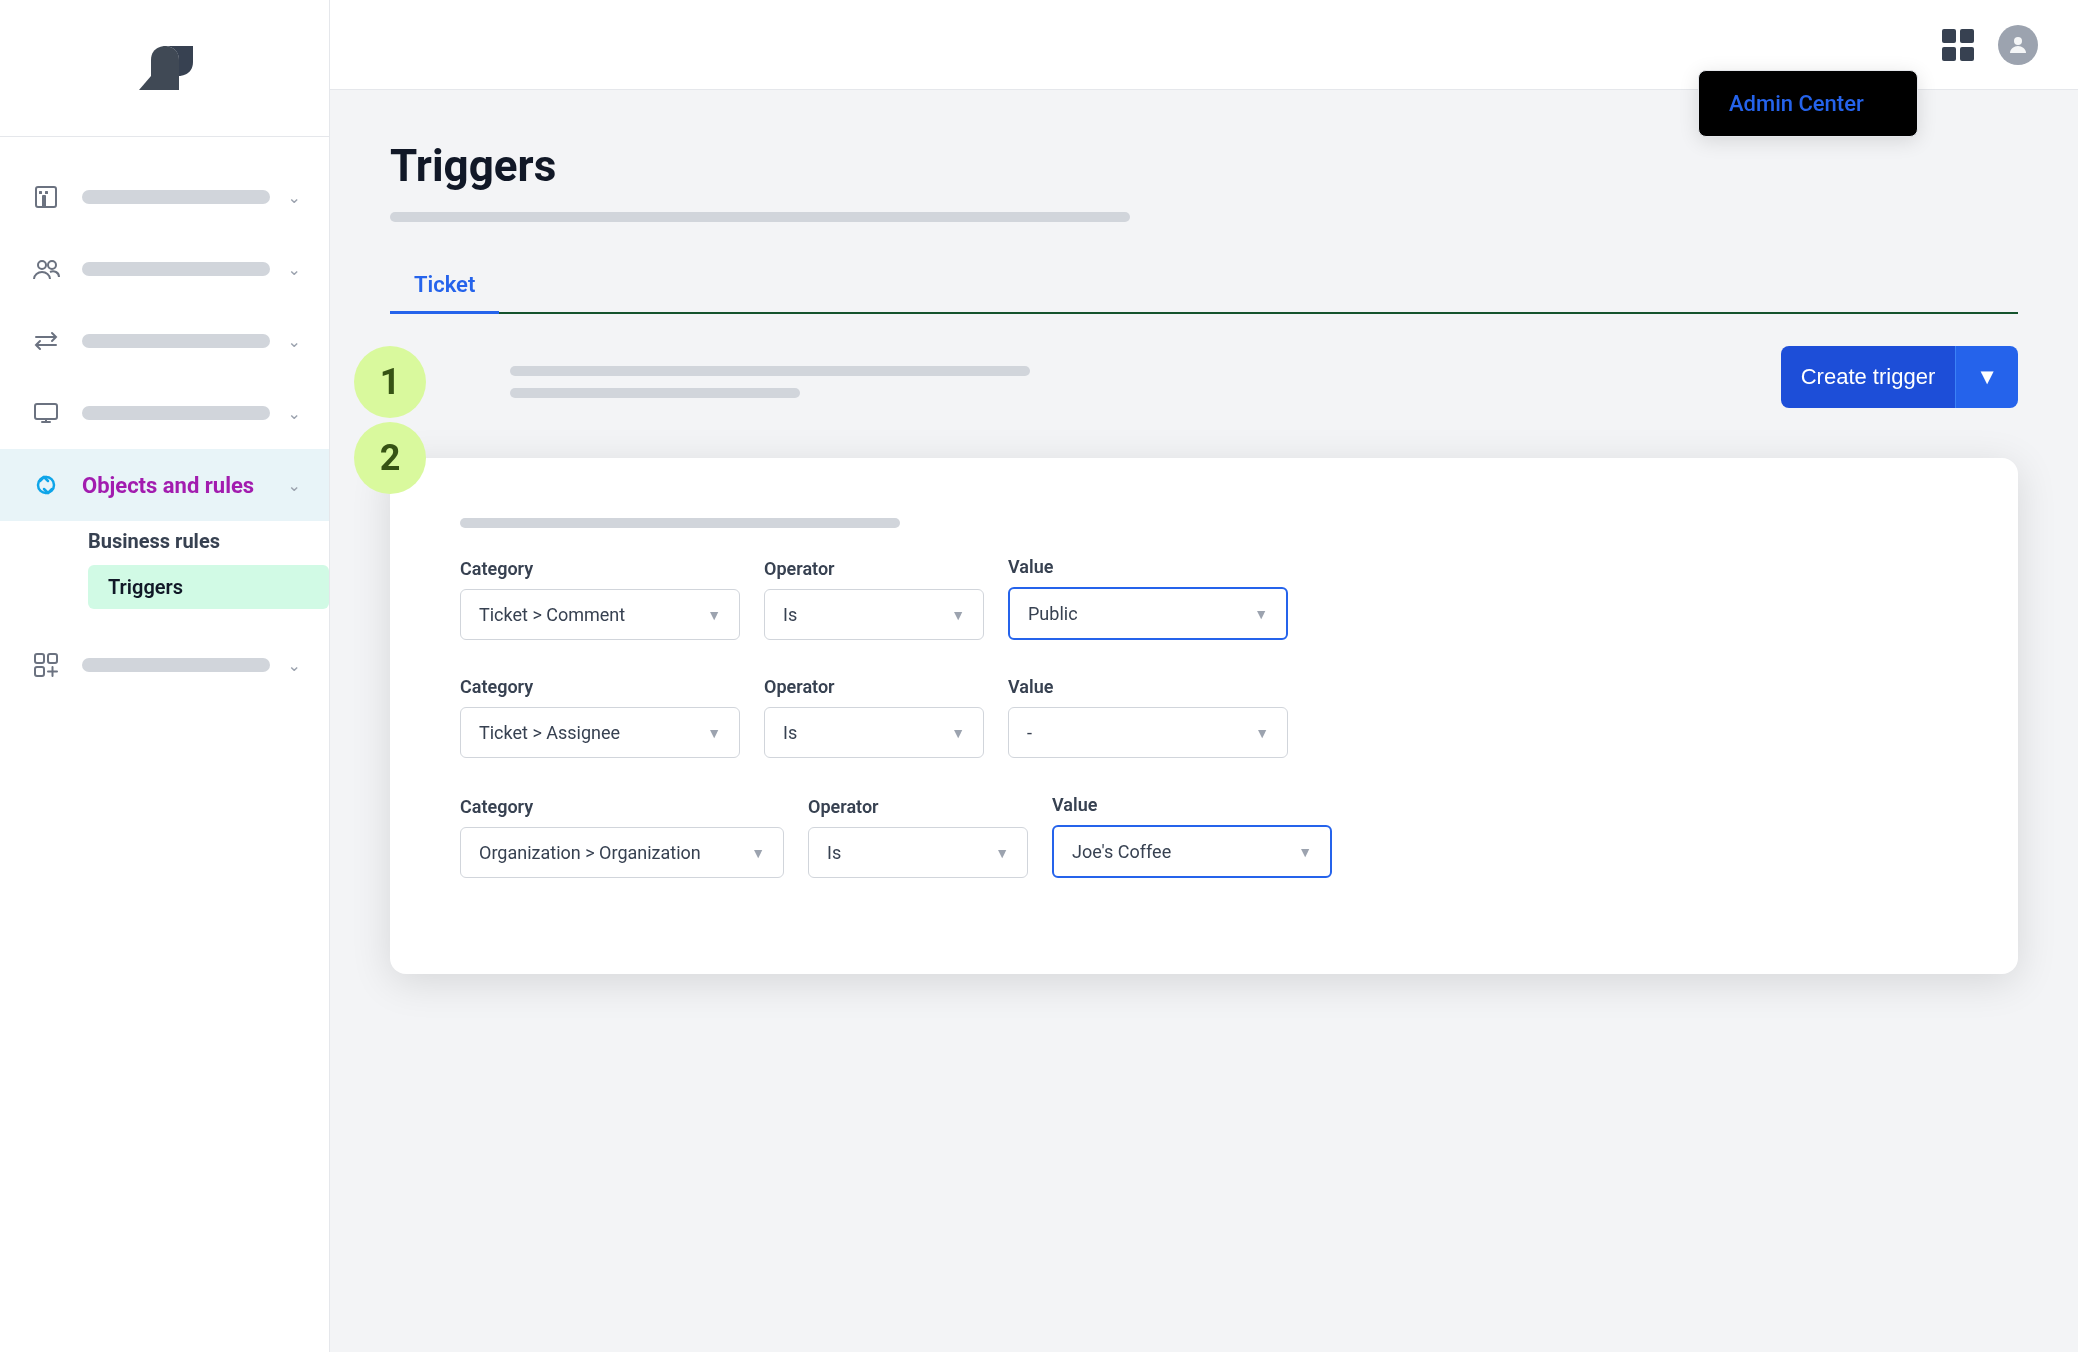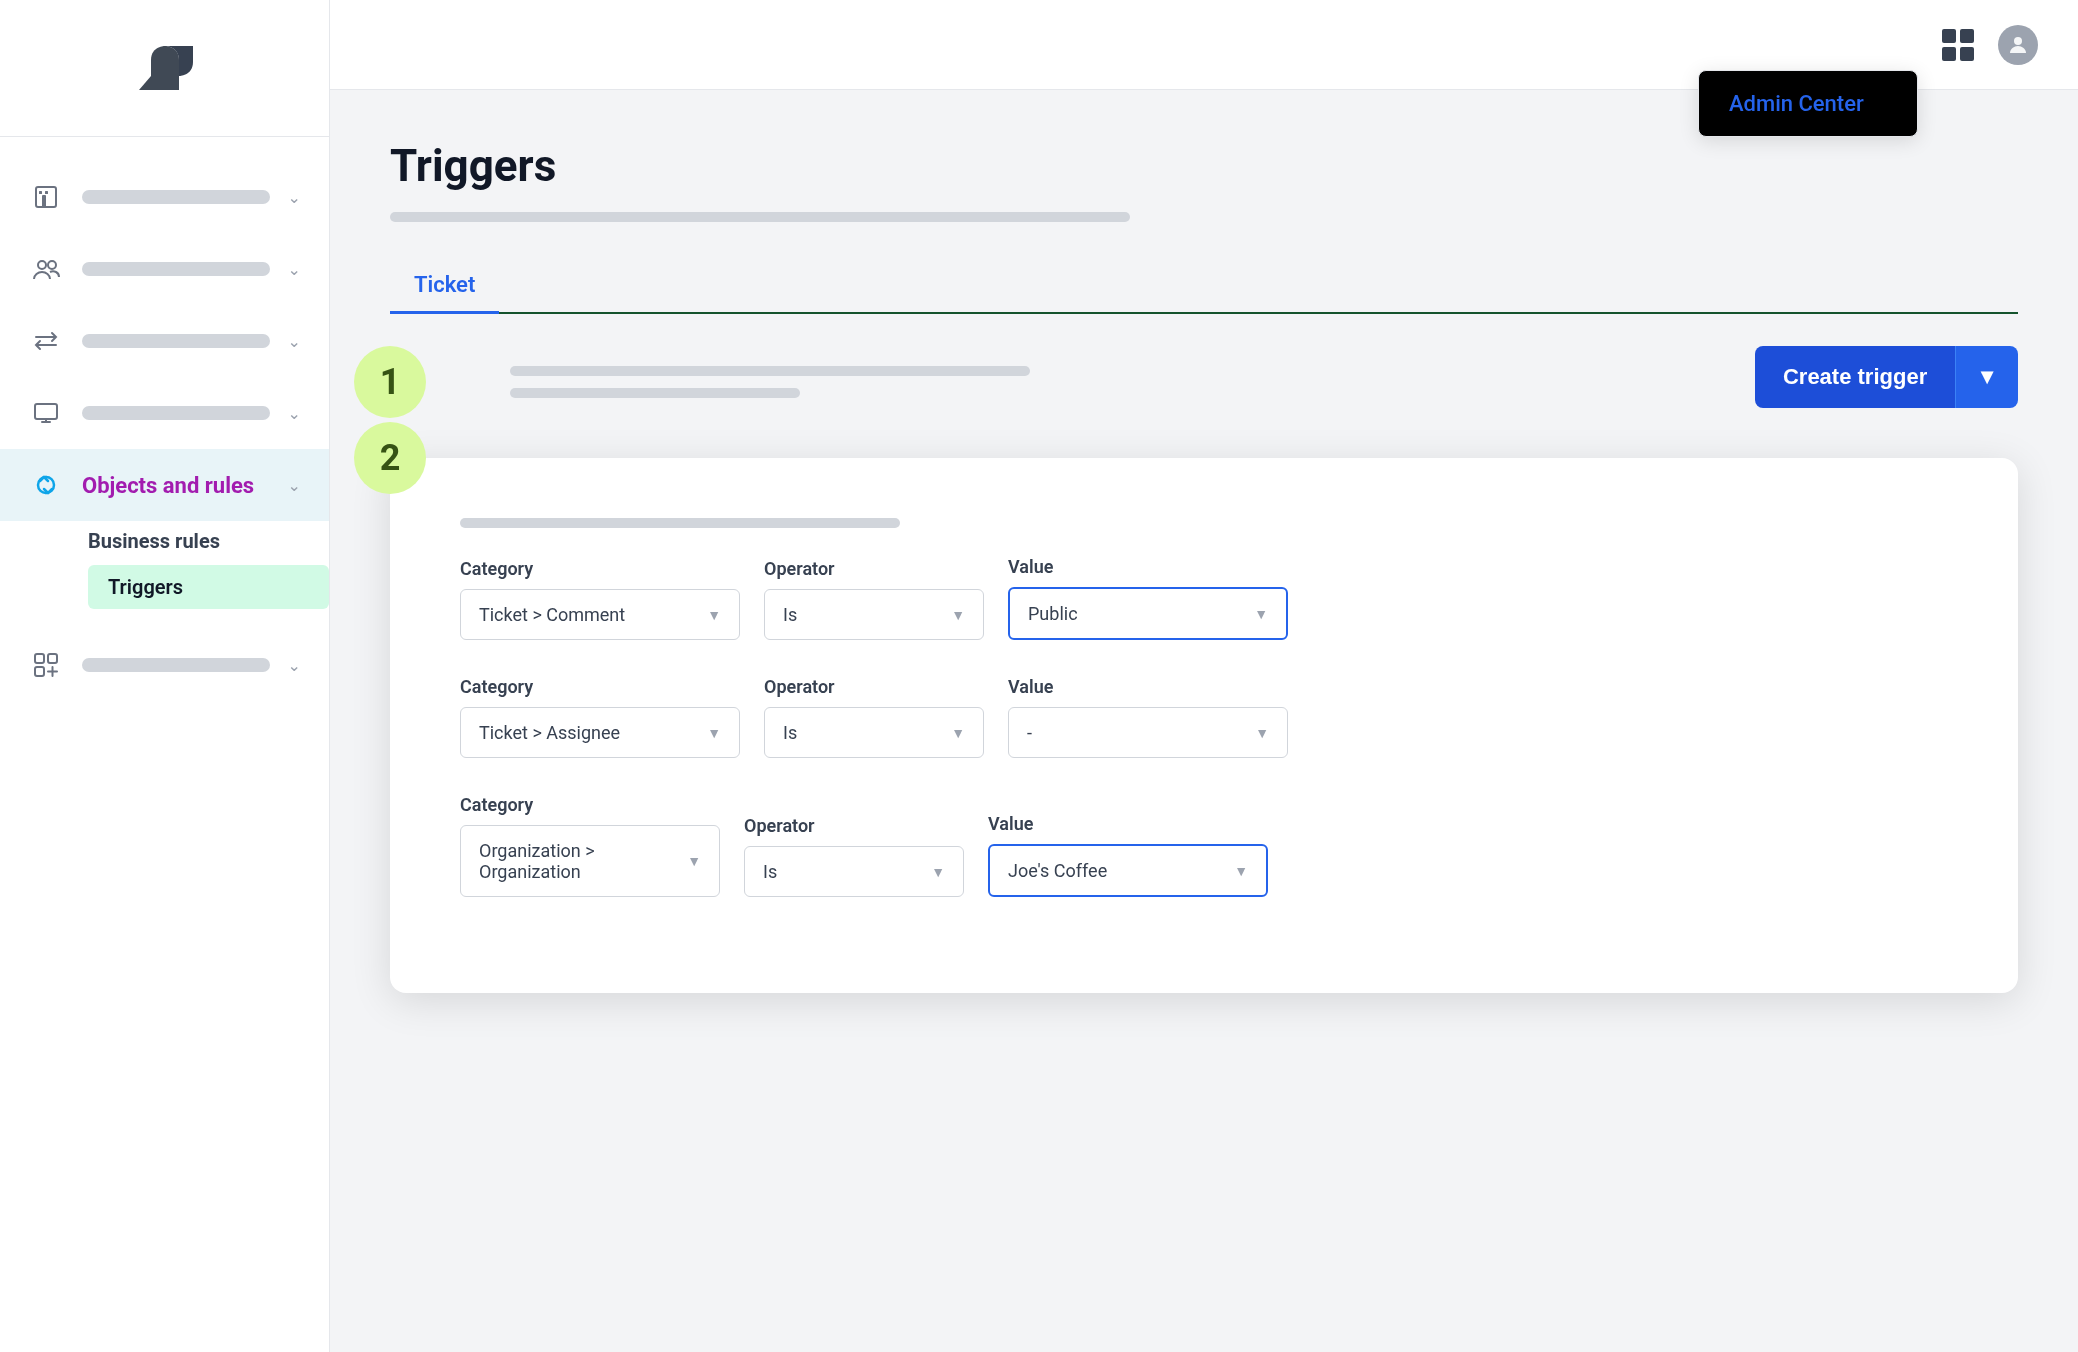--- a/index.html
+++ b/index.html
@@ -246,22 +246,22 @@
       right: 0;
       top: 0;
       display: flex;
       gap: 0;
     }
 
     .create-trigger-btn {
       background: #1d4ed8;
       color: #fff;
       font-size: 22px;
-      font-weight: 700;
-      padding: 18px 28px;
+      font-weight: 400;
+      padding: 18px 20px;
       border: none;
       border-radius: 8px 0 0 8px;
       cursor: pointer;
     }
 
     .create-trigger-chevron {
       background: #2563eb;
       color: #fff;
       font-size: 22px;
       padding: 18px 20px;
@@ -577,21 +577,21 @@
             <div class="field-select field-value">
               <span>-</span>
               <span class="chevron-down">▼</span>
             </div>
           </div>
         </div>
 
         <div class="condition-row">
           <div class="condition-field">
             <span class="field-label">Category</span>
-            <div class="field-select field-category" style="width:260px;">
+            <div class="field-select field-category" style="width:324px;">
               <span>Organization &gt; Organization</span>
               <span class="chevron-down">▼</span>
             </div>
           </div>
           <div class="condition-field">
             <span class="field-label">Operator</span>
             <div class="field-select field-operator">
               <span>Is</span>
               <span class="chevron-down">▼</span>
             </div>

